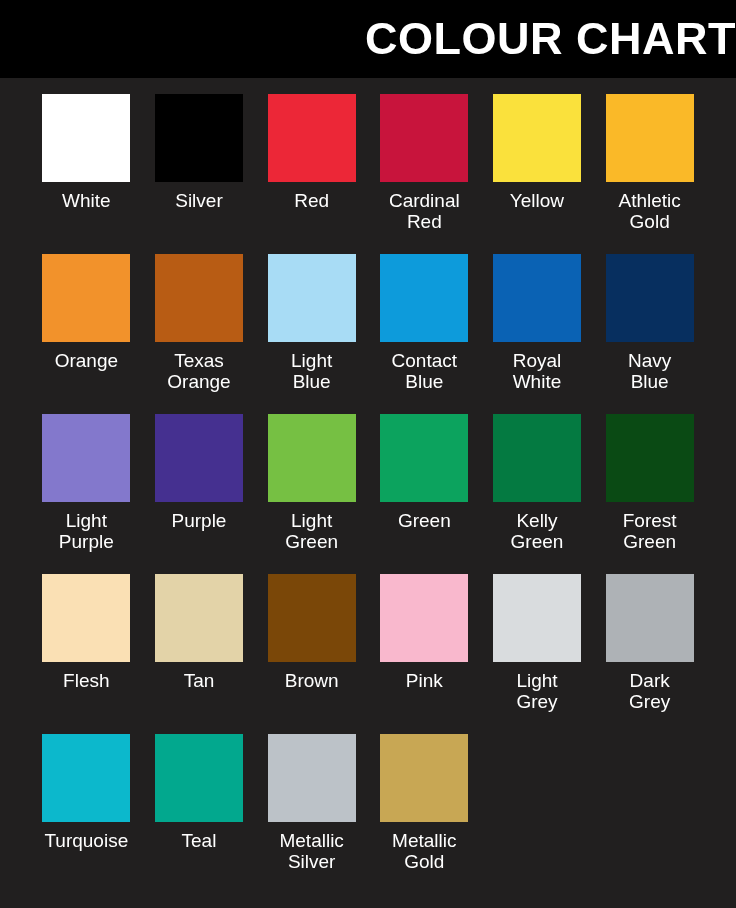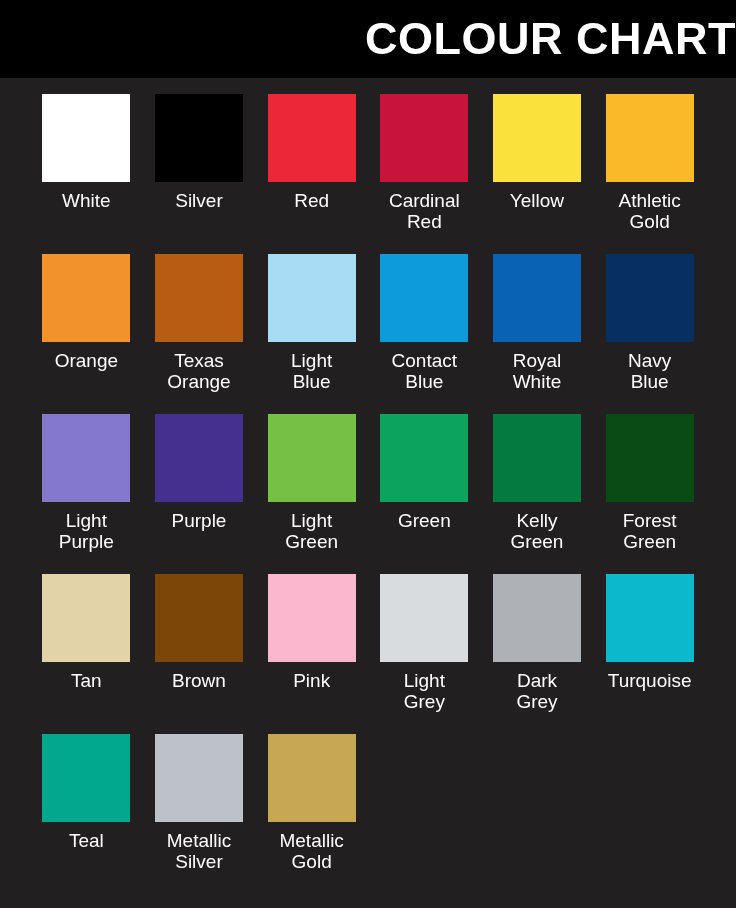--- a/index.html
+++ b/index.html
@@ -173,20 +173,24 @@
         <span class="swatch-chip" style="background: rgb(4, 122, 65);"></span>
         <div class="swatch-label">Kelly
 Green</div>
       </div>
       <div class="swatch-cell">
         <span class="swatch-chip" style="background: rgb(10, 74, 20);"></span>
         <div class="swatch-label">Forest
 Green</div>
       </div>
       <div class="swatch-cell">
+        <span class="swatch-chip" style="background: rgb(250, 224, 180);"></span>
+        <div class="swatch-label">Flesh</div>
+      </div>
+      <div class="swatch-cell">
         <span class="swatch-chip" style="background: rgb(227, 211, 168);"></span>
         <div class="swatch-label">Tan</div>
       </div>
       <div class="swatch-cell">
         <span class="swatch-chip" style="background: rgb(122, 71, 8);"></span>
         <div class="swatch-label">Brown</div>
       </div>
       <div class="swatch-cell">
         <span class="swatch-chip" style="background: rgb(249, 184, 205);"></span>
         <div class="swatch-label">Pink</div>

